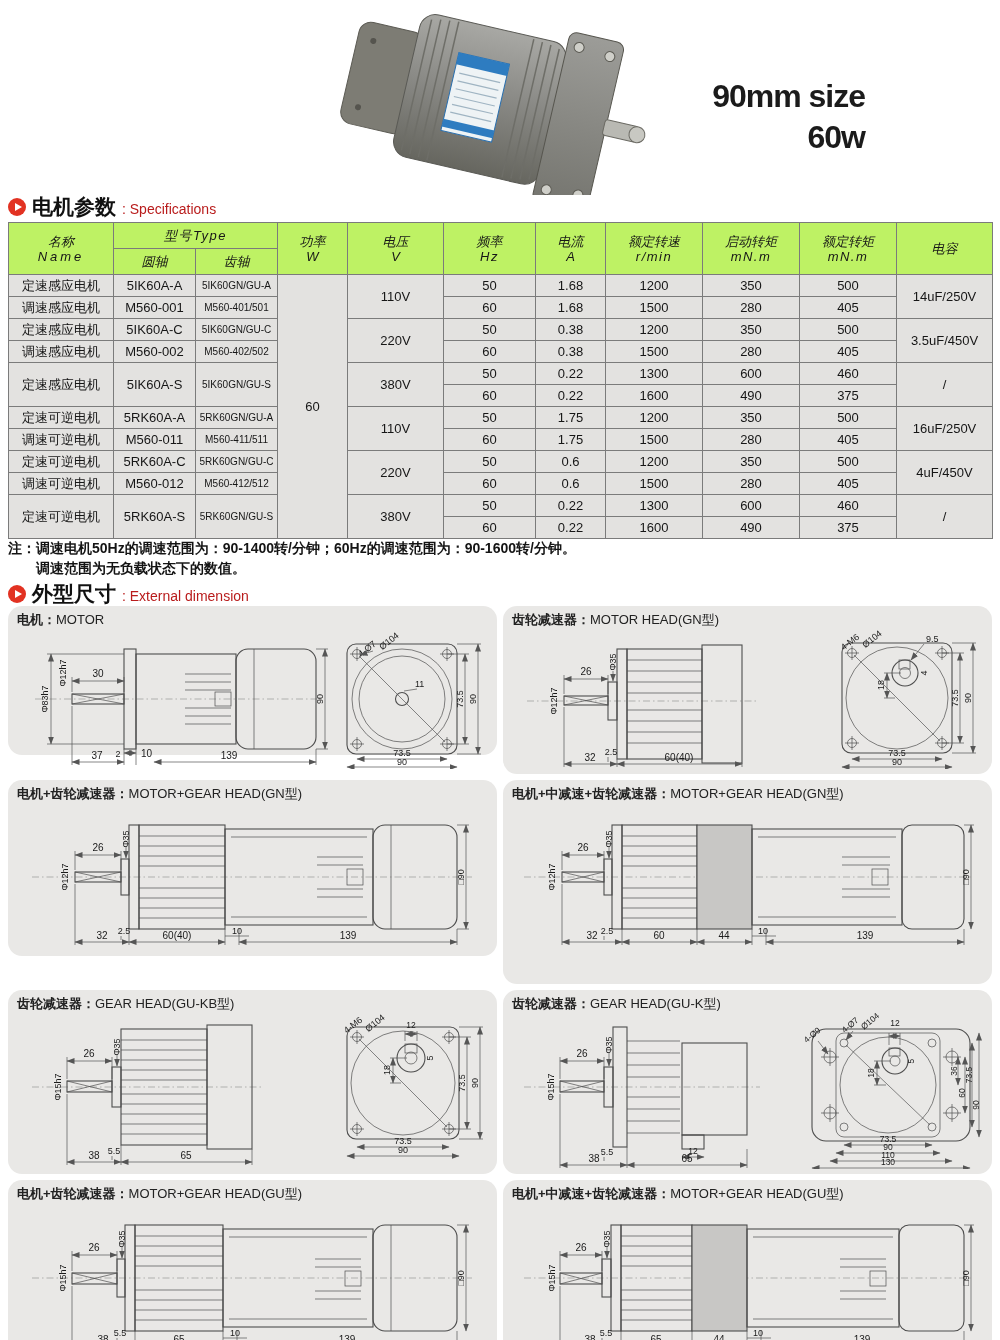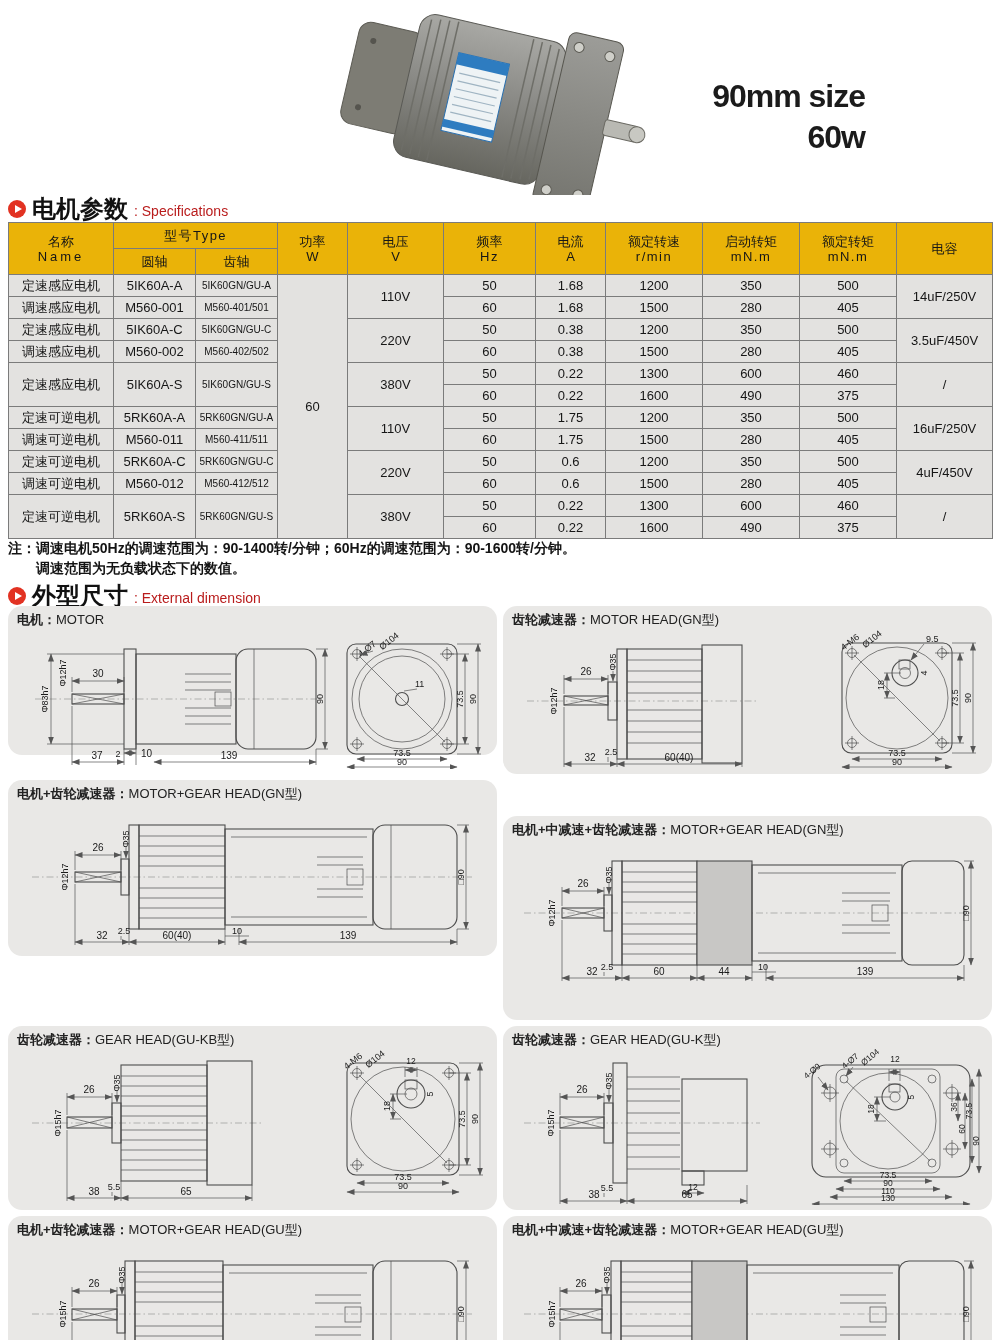--- a/index.html
+++ b/index.html
@@ -8,27 +8,27 @@
   
   .hero{position:absolute;left:0;top:0;width:1000px;height:195px;}
   .photo{position:absolute;left:340px;top:10px;}
   .hero-title{position:absolute;right:135px;top:76px;text-align:right;
               font-weight:bold;color:#1b1b1b;font-size:32px;line-height:41px;letter-spacing:-1px;}
   
   .sec{position:absolute;left:8px;display:flex;align-items:center;gap:6px;}
   .marker{width:18px;height:18px;border-radius:50%;background:#e23222;position:relative;flex:0 0 auto;}
   .marker::after{content:"";position:absolute;left:7px;top:4.5px;border-left:7px solid #fff;
                  border-top:4.5px solid transparent;border-bottom:4.5px solid transparent;}
-  .sec .zh{font-size:24px;font-weight:bold;color:#111;}
+  .sec .zh{font-size:21px;font-weight:bold;color:#111;}
   .sec .en{font-size:14px;color:#b91c1c;padding-top:4px;}
   
   .spec-table{position:absolute;left:8px;top:222px;border-collapse:collapse;table-layout:fixed;width:984px;}
   .spec-table td{border:1px solid #7b7b7b;background:#e3e2e0;text-align:center;vertical-align:middle;
                  font-size:13px;color:#161616;padding:0;height:21px;line-height:15px;}
-  .spec-table td.hd{background:#eab308;height:25px;}
+  .spec-table td.hd{background:#bef264;height:25px;font-style:italic;}
   .spec-table td.sm{font-size:10px;margin-left:20px;}
   .spec-table .sp{letter-spacing:3px;}
   .spec-table .sp2{letter-spacing:1.5px;}
   
   .notes{position:absolute;left:8px;top:538px;font-size:14px;font-weight:bold;color:#141414;line-height:20px;}
   .notes .indent{padding-left:28px;}
   
   .grid{position:absolute;left:8px;top:606px;width:984px;display:grid;
         grid-template-columns:489px 489px;column-gap:6px;row-gap:6px;}
   .panel{background:#e9e8e6;border-radius:14px;padding:5px 9px 2px 9px;box-sizing:border-box;}
@@ -546,21 +546,21 @@
           <line class="dl" x1="440" y1="126" x2="440" y2="142"></line>
         <line class="da" x1="222" y1="139" x2="440" y2="139"></line>
         <text x="331" y="136" text-anchor="middle">139</text>
         <line class="dl" x1="440" y1="22" x2="452" y2="22"></line>
           <line class="dl" x1="440" y1="126" x2="452" y2="126"></line>
         <line class="da" x1="449" y1="22" x2="449" y2="126"></line>
         <text class="t9" transform="rotate(-90 444 74)" x="444" y="77" text-anchor="middle">□90</text>
       </svg>
     </div>
 
-    <div class="panel" style="height:204px;margin-top:36px;">
+    <div class="panel" style="height:204px;">
       <div class="ptitle">
         <span class="zh">电机+中减速+齿轮减速器：</span><span class="en">MOTOR+GEAR HEAD(GN型)</span>
       </div>
       <svg class="draw" width="470" height="148" viewBox="0 0 470 148">
         <line class="cl" x1="12" y1="74" x2="460" y2="74"></line>
         <rect class="o" x="50" y="69" width="42" height="10"></rect>
         <line class="o2" x1="50" y1="69" x2="92" y2="79"></line>
           <line class="o2" x1="50" y1="79" x2="92" y2="69"></line>
         <rect class="o" x="92" y="56" width="8" height="36"></rect>
         <rect class="o" x="100" y="22" width="10" height="104"></rect>

